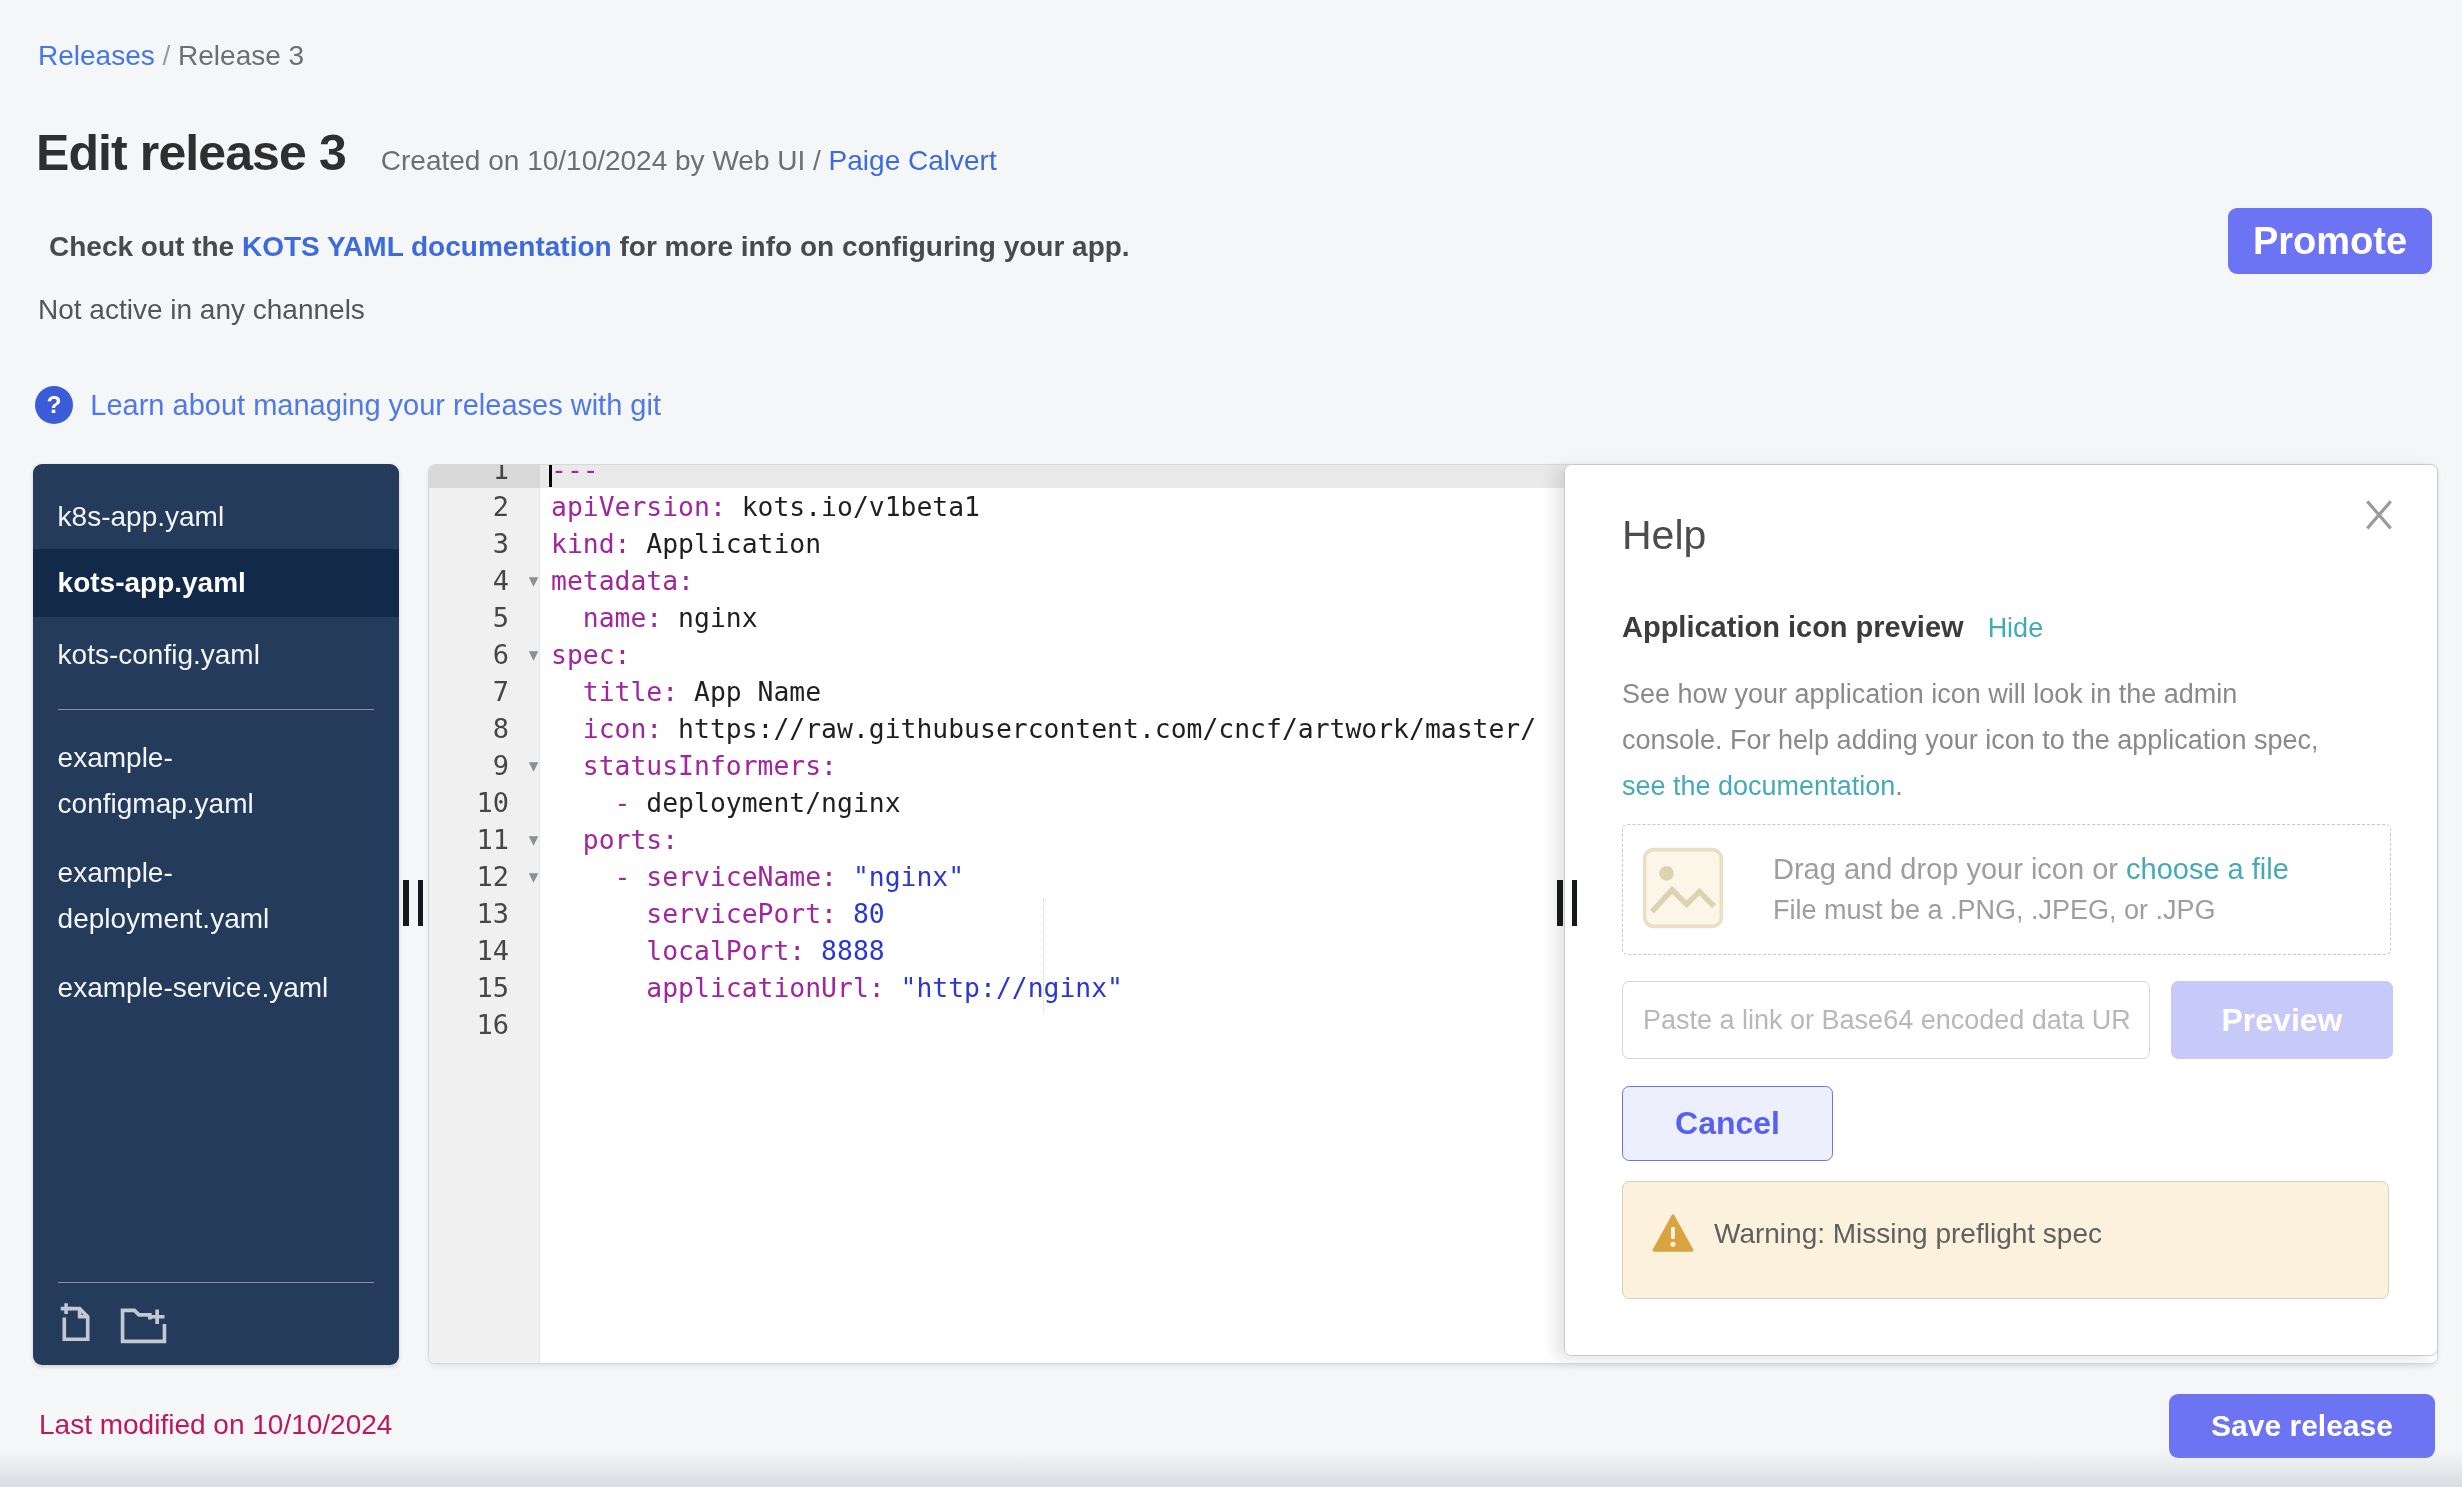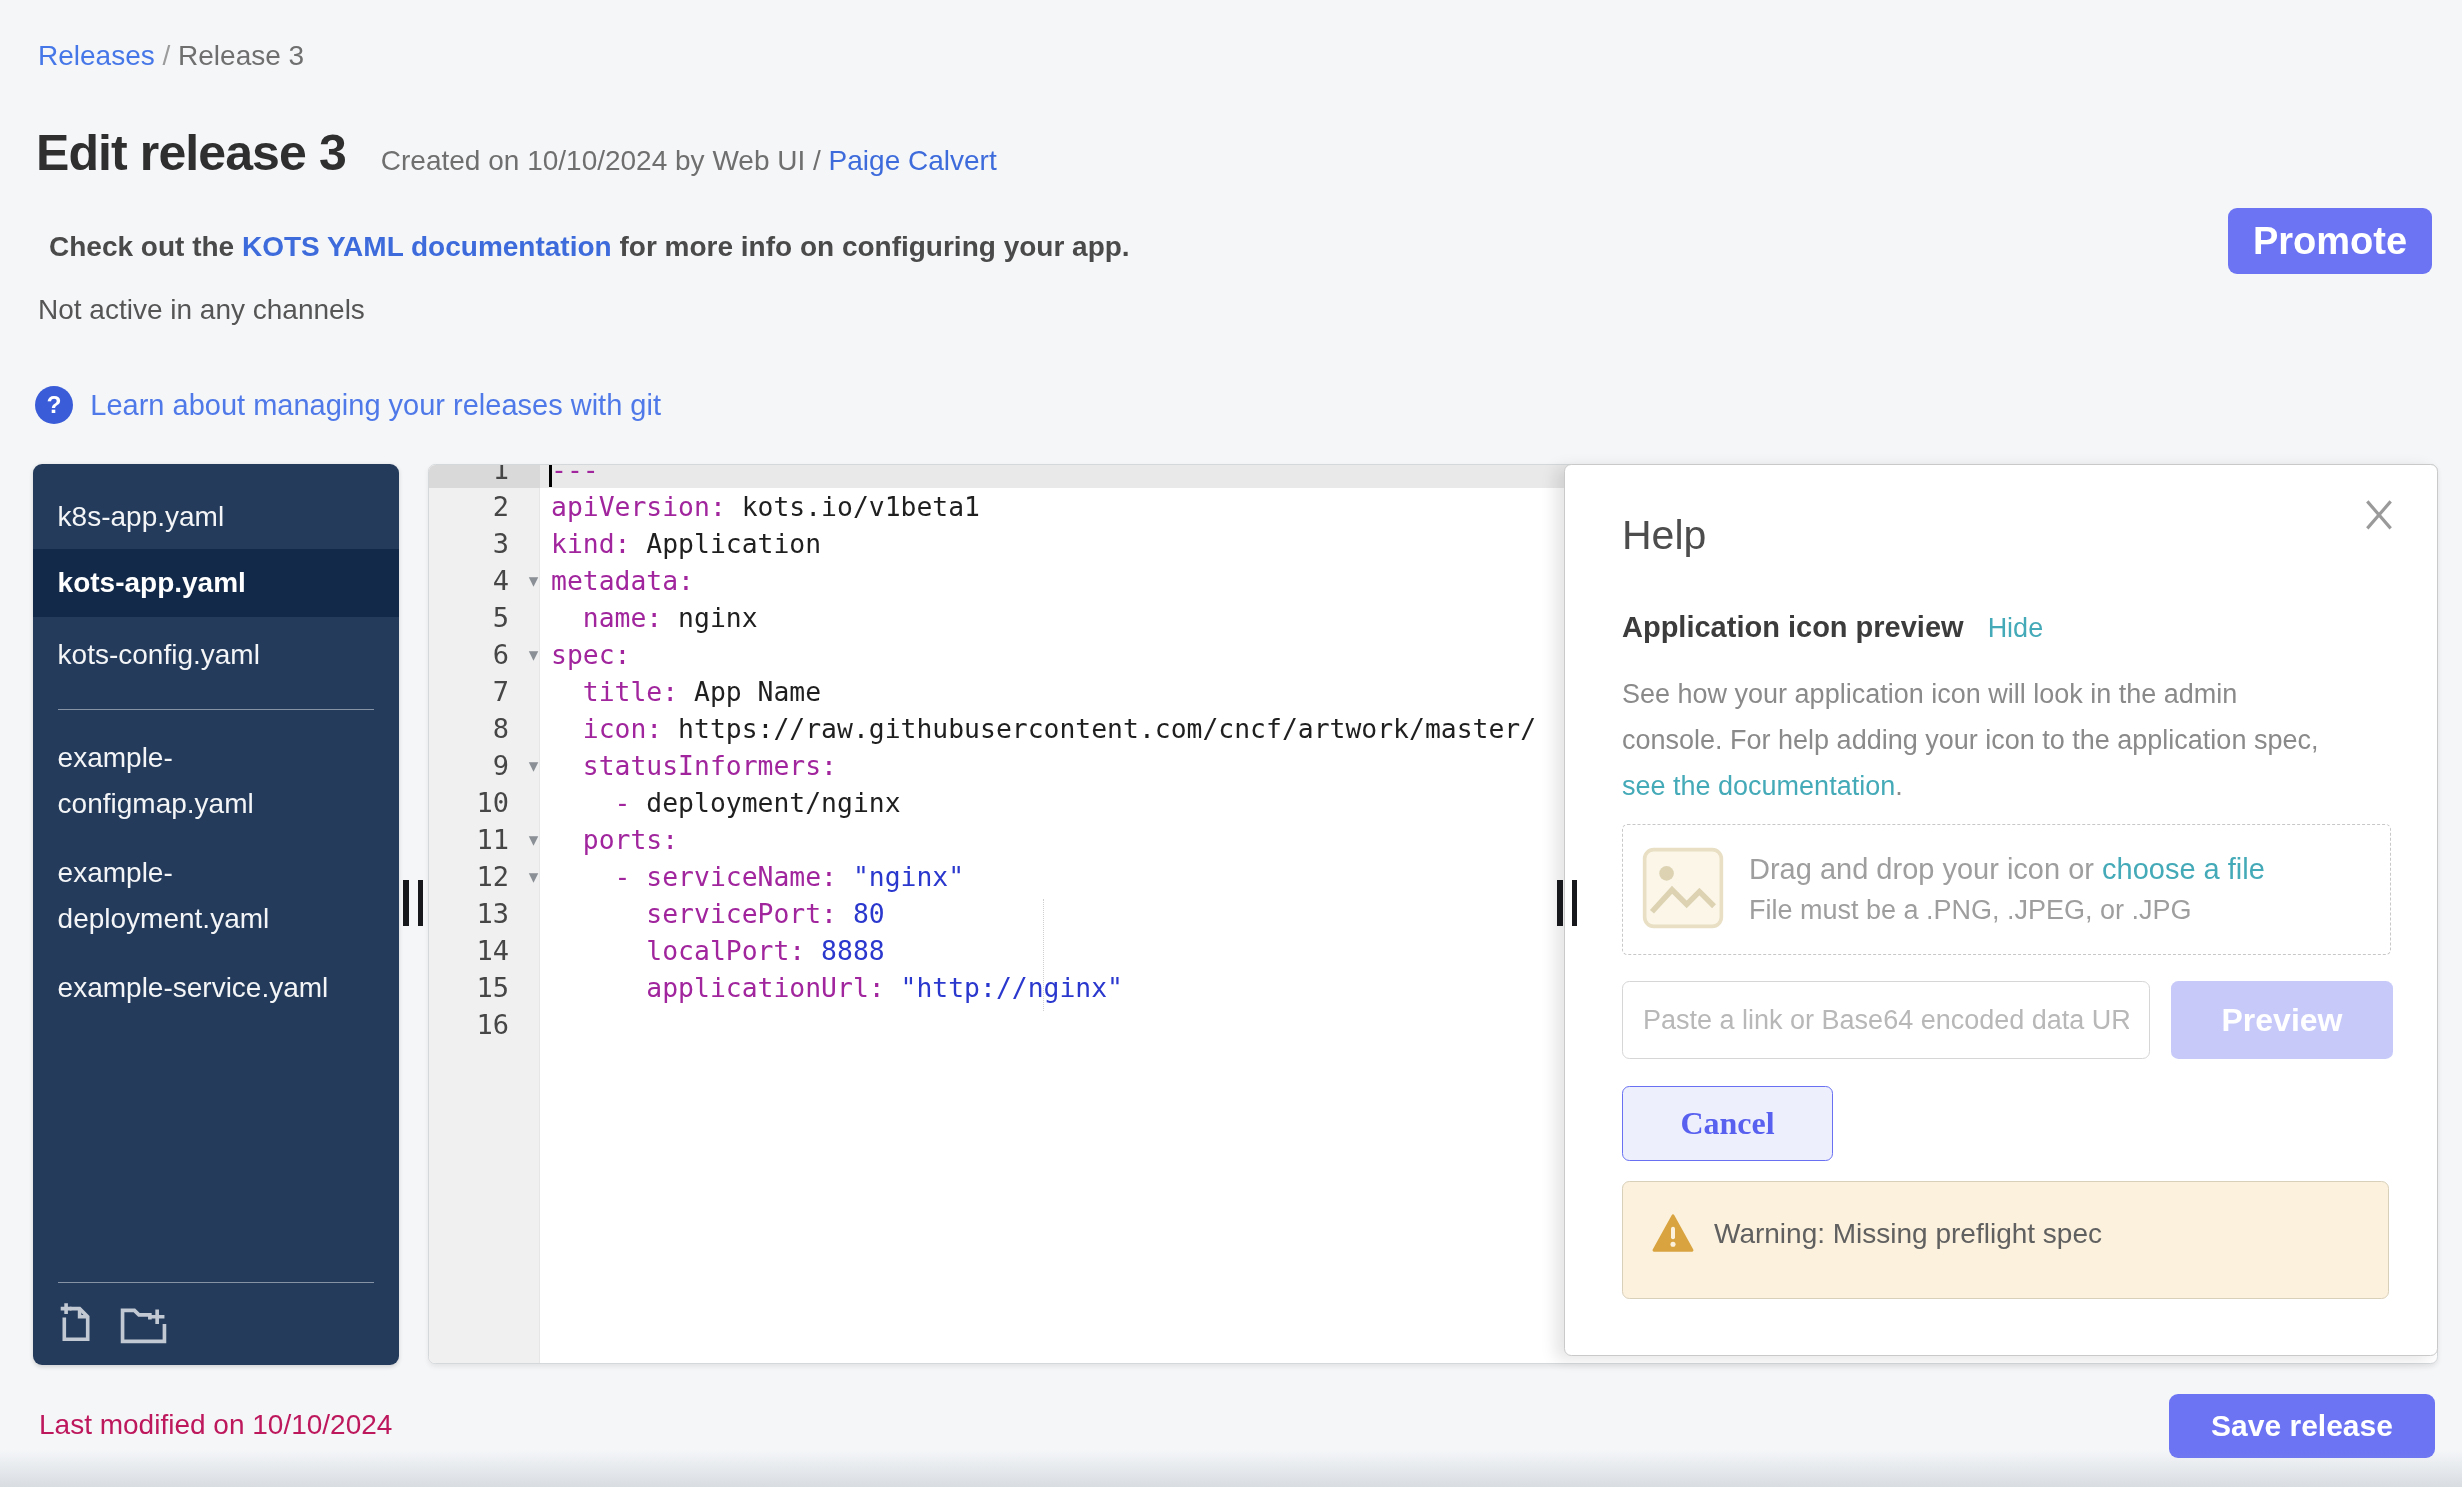--- a/index.html
+++ b/index.html
@@ -96,36 +96,36 @@
     background:#fff;border:0.9px solid #c9c9c9;border-radius:7.3px;z-index:30;
     box-shadow:-9px 3.6px 14.6px rgba(0,0,0,0.10);}
   .help-close{position:absolute;top:31px;right:40px;width:36px;height:36px;cursor:pointer;}
   .help-title{position:absolute;left:57px;top:47px;font-size:41px;font-weight:500;color:#4d4d4d;}
   .help-section-row{position:absolute;left:57px;top:146px;display:flex;align-items:baseline;}
   .help-section-title{font-size:29px;font-weight:700;color:#3c3c3c;}
   .hide-link{font-size:27px;color:var(--teal);margin-left:24px;cursor:pointer;}
   .help-para{position:absolute;left:57px;top:206px;font-size:27px;line-height:46px;color:#8a8a8a;}
   .help-para .teal-link{color:var(--teal);cursor:pointer;}
   .dropzone{position:absolute;left:57px;top:359px;width:769px;height:131px;
-    border:1.8px dashed #c8c8c8;border-radius:5.5px;display:flex;align-items:center;cursor:pointer;}
+    border:1.8px dashed #c8c8c8;border-radius:5.5px;display:flex;align-items:center;cursor:pointer;gap:24px;}
   .dz-icon{margin-left:18px;flex:0 0 84px;}
   .dz-text{margin-left:24px;}
   .dz-line1{font-size:29px;color:#9e9e9e;}
   .dz-line1 .teal-link{color:var(--teal);cursor:pointer;}
   .dz-line2{font-size:27px;color:#9e9e9e;margin-top:9px;}
   .icon-input{position:absolute;left:57px;top:516px;width:528px;height:78px;
     border:1.8px solid #d6d6d6;border-radius:7.3px;font-size:27px;font-family:inherit;
     padding:0 20px;color:#4a4a4a;background:#fff;}
   .icon-input::placeholder{color:#b8b8b8;}
   .preview-btn{position:absolute;left:606px;top:516px;width:222px;height:78px;
     background:var(--accent-purple-light);border:none;border-radius:7.3px;color:#fff;
     font-size:32px;font-weight:700;font-family:inherit;cursor:default;}
   .cancel-btn{position:absolute;left:57px;top:621px;width:211px;height:75px;
     background:var(--accent-purple-pale);border:1.8px solid #6a70f2;border-radius:7.3px;
-    color:#5860ef;font-size:32px;font-weight:700;font-family:Liberation Serif, serif;cursor:pointer;}
+    color:#5860ef;font-size:32px;font-weight:700;font-family:Liberation Sans, sans-serif;cursor:pointer;}
   .warning-box{position:absolute;left:57px;top:716px;width:767px;height:118px;
     background:var(--warning-bg);border:0.9px solid #d9d0ba;border-radius:7.3px;overflow:hidden;}
   .warn-icon{position:absolute;left:29px;top:31px;}
   .warn-line1{position:absolute;left:91px;top:36px;font-size:28px;color:#606060;}
   .warn-line2{position:absolute;left:91px;top:93px;font-size:28px;color:#606060;white-space:nowrap;}
   .warn-line2 .warn-link{color:#3068d8;cursor:pointer;}
 
   
   .last-modified{position:absolute;left:39px;top:1409px;font-size:28px;color:#be185d;}
   .save-btn{position:absolute;left:2169px;top:1394px;width:266px;height:64px;

